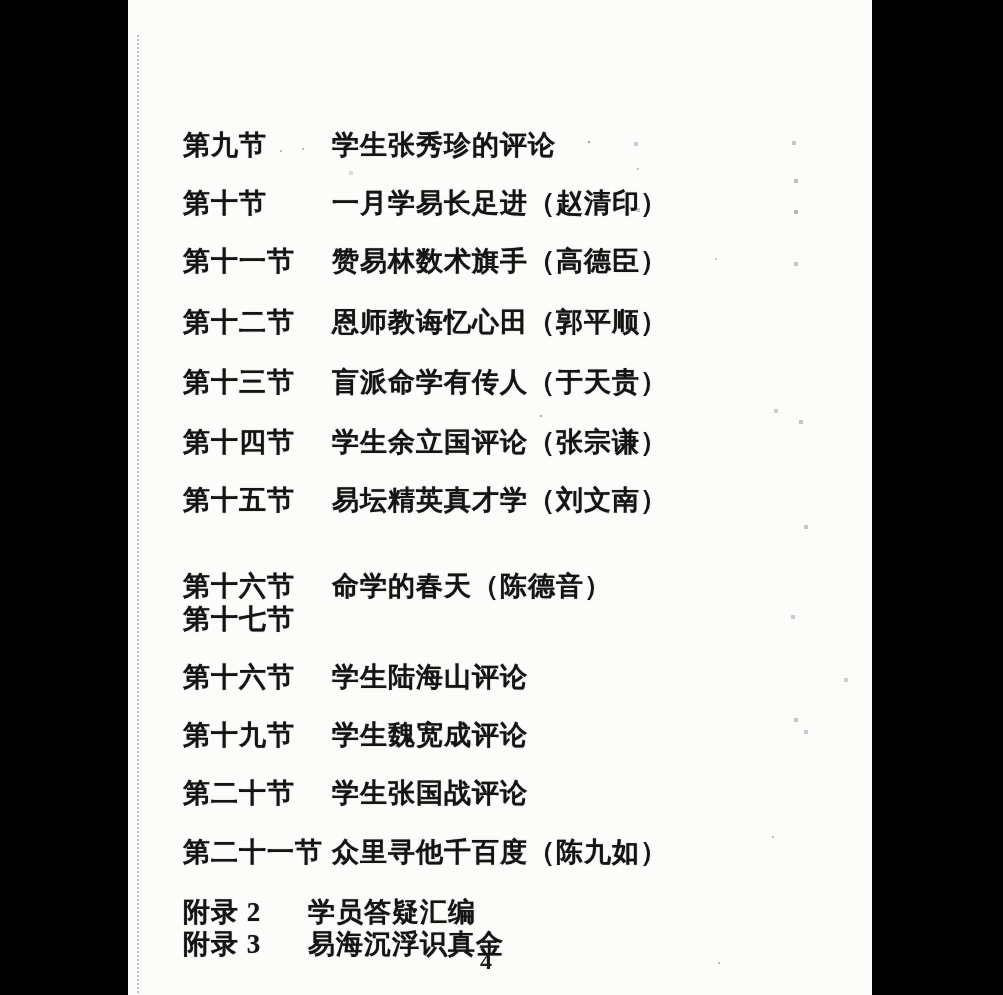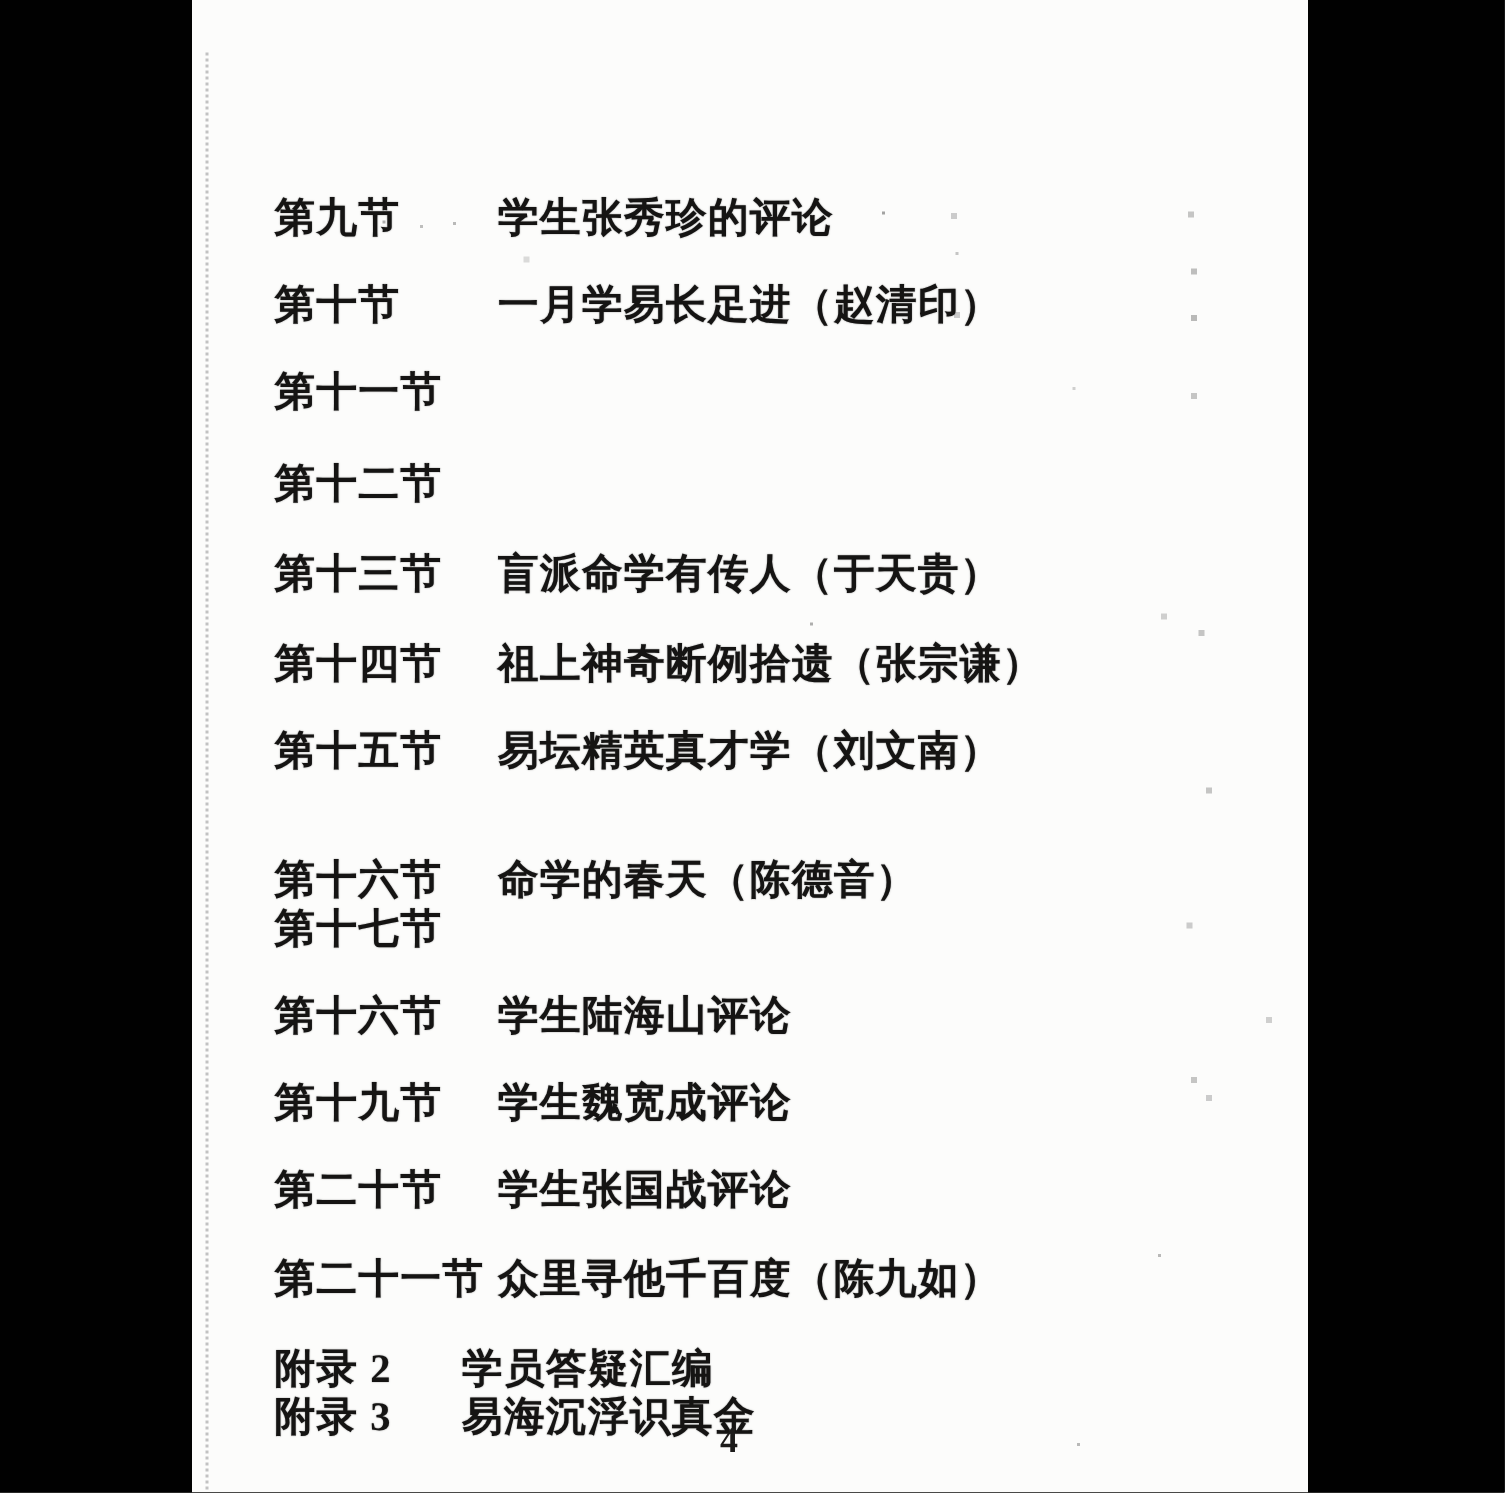--- a/index.html
+++ b/index.html
@@ -123,34 +123,36 @@
         <span class="toc-title">学生张秀珍的评论</span>
       </div>
 
       <div class="toc-row" style="top:188px">
         <span class="toc-label">第十节</span>
         <span class="toc-title">一月学易长足进（赵清印）</span>
       </div>
 
       <div class="toc-row" style="top:246px">
         <span class="toc-label">第十一节</span>
+        <span class="toc-title">赞易林数术旗手（高德臣）</span>
       </div>
 
       <div class="toc-row" style="top:307px">
         <span class="toc-label">第十二节</span>
+        <span class="toc-title">恩师教诲忆心田（郭平顺）</span>
       </div>
 
       <div class="toc-row" style="top:367px">
         <span class="toc-label">第十三节</span>
         <span class="toc-title">盲派命学有传人（于天贵）</span>
       </div>
 
       <div class="toc-row" style="top:427px">
         <span class="toc-label">第十四节</span>
-        <span class="toc-title">祖上神奇断例拾遗（张宗谦）</span>
+        <span class="toc-title">学生余立国评论（张宗谦）</span>
       </div>
 
       <div class="toc-row" style="top:485px">
         <span class="toc-label">第十五节</span>
         <span class="toc-title">易坛精英真才学（刘文南）</span>
       </div>
 
       <div class="toc-row" style="top:571px">
         <span class="toc-label">第十六节</span>
         <span class="toc-title">命学的春天（陈德音）</span>

